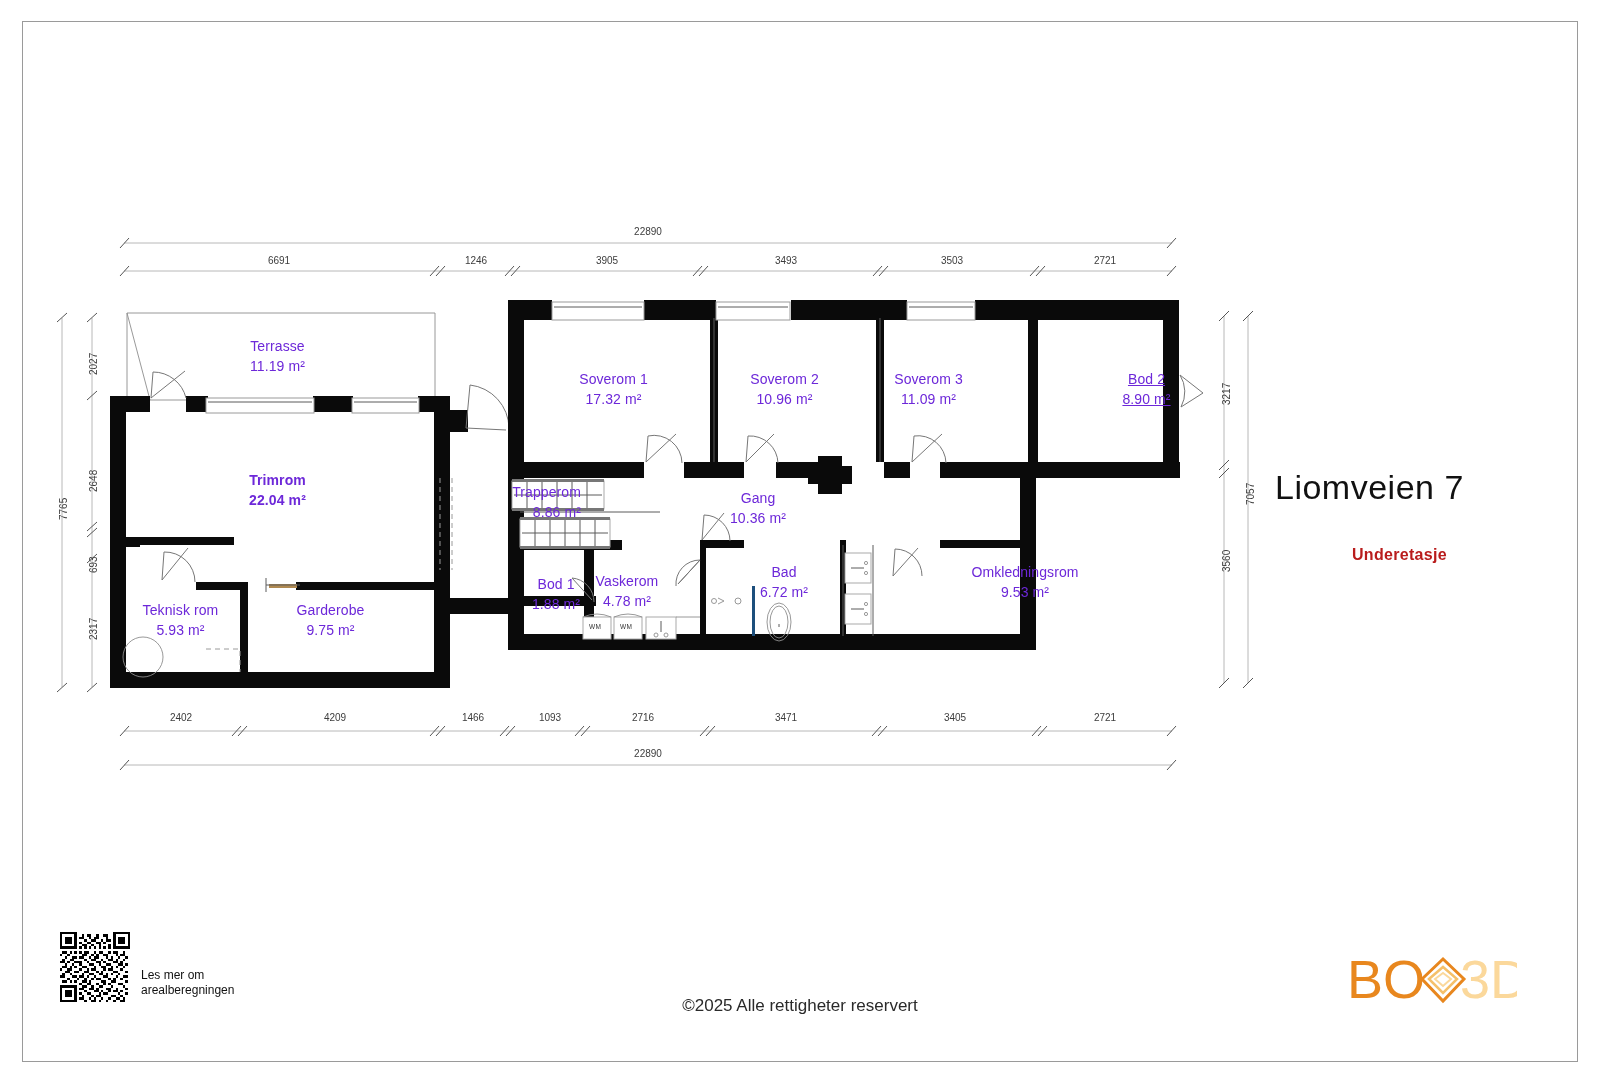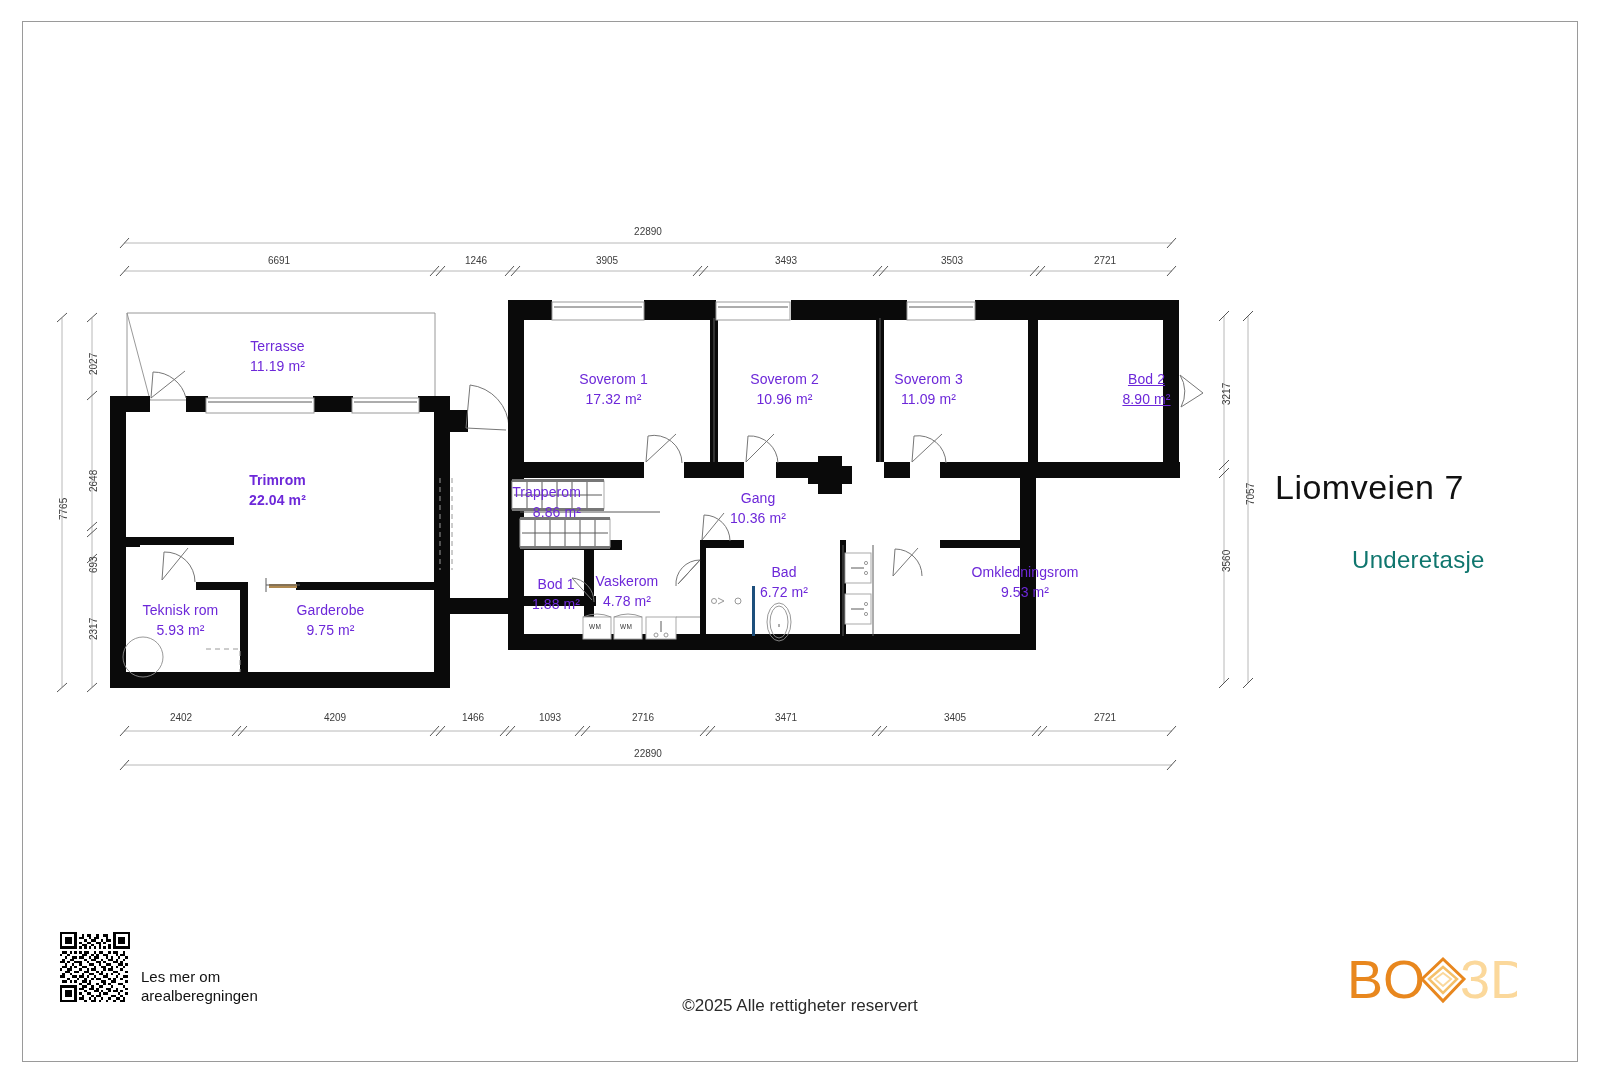--- a/index.html
+++ b/index.html
@@ -23,27 +23,27 @@
 
   
   .dim{position:absolute;font-size:10px;color:#3c3c3c;text-align:center;
        letter-spacing:0px;}
   .dimv{position:absolute;font-size:10px;color:#3c3c3c;
         transform-origin:0 0;transform:rotate(-90deg);}
 
   
   #title{position:absolute;left:1275px;top:468px;font-size:34px;
          font-weight:400;color:#111;letter-spacing:.5px;}
-  #subtitle{position:absolute;left:1352px;top:546px;font-size:24px;
-            font-weight:400;color:#0f766e;letter-spacing:.3px;}
+  #subtitle{position:absolute;left:1352px;top:546px;font-size:16px;
+            font-weight:700;color:#b91c1c;letter-spacing:.3px;}
 
   
   #copyright{position:absolute;left:0;top:996px;width:1600px;text-align:center;
              font-size:17px;color:#2a2a2a;}
-  #qrtext{position:absolute;left:141px;top:968px;font-size:15px;color:#111;
+  #qrtext{position:absolute;left:141px;top:968px;font-size:12px;color:#111;
           line-height:1.25;}
   #qr{position:absolute;left:60px;top:932px;width:70px;height:70px;}
   #logo{position:absolute;left:1347px;top:948px;width:170px;height:62px;text-align:right;}
 
   svg{display:block;}
 </style>
 </head>
 <body>
 
 <div id="frame"></div>

